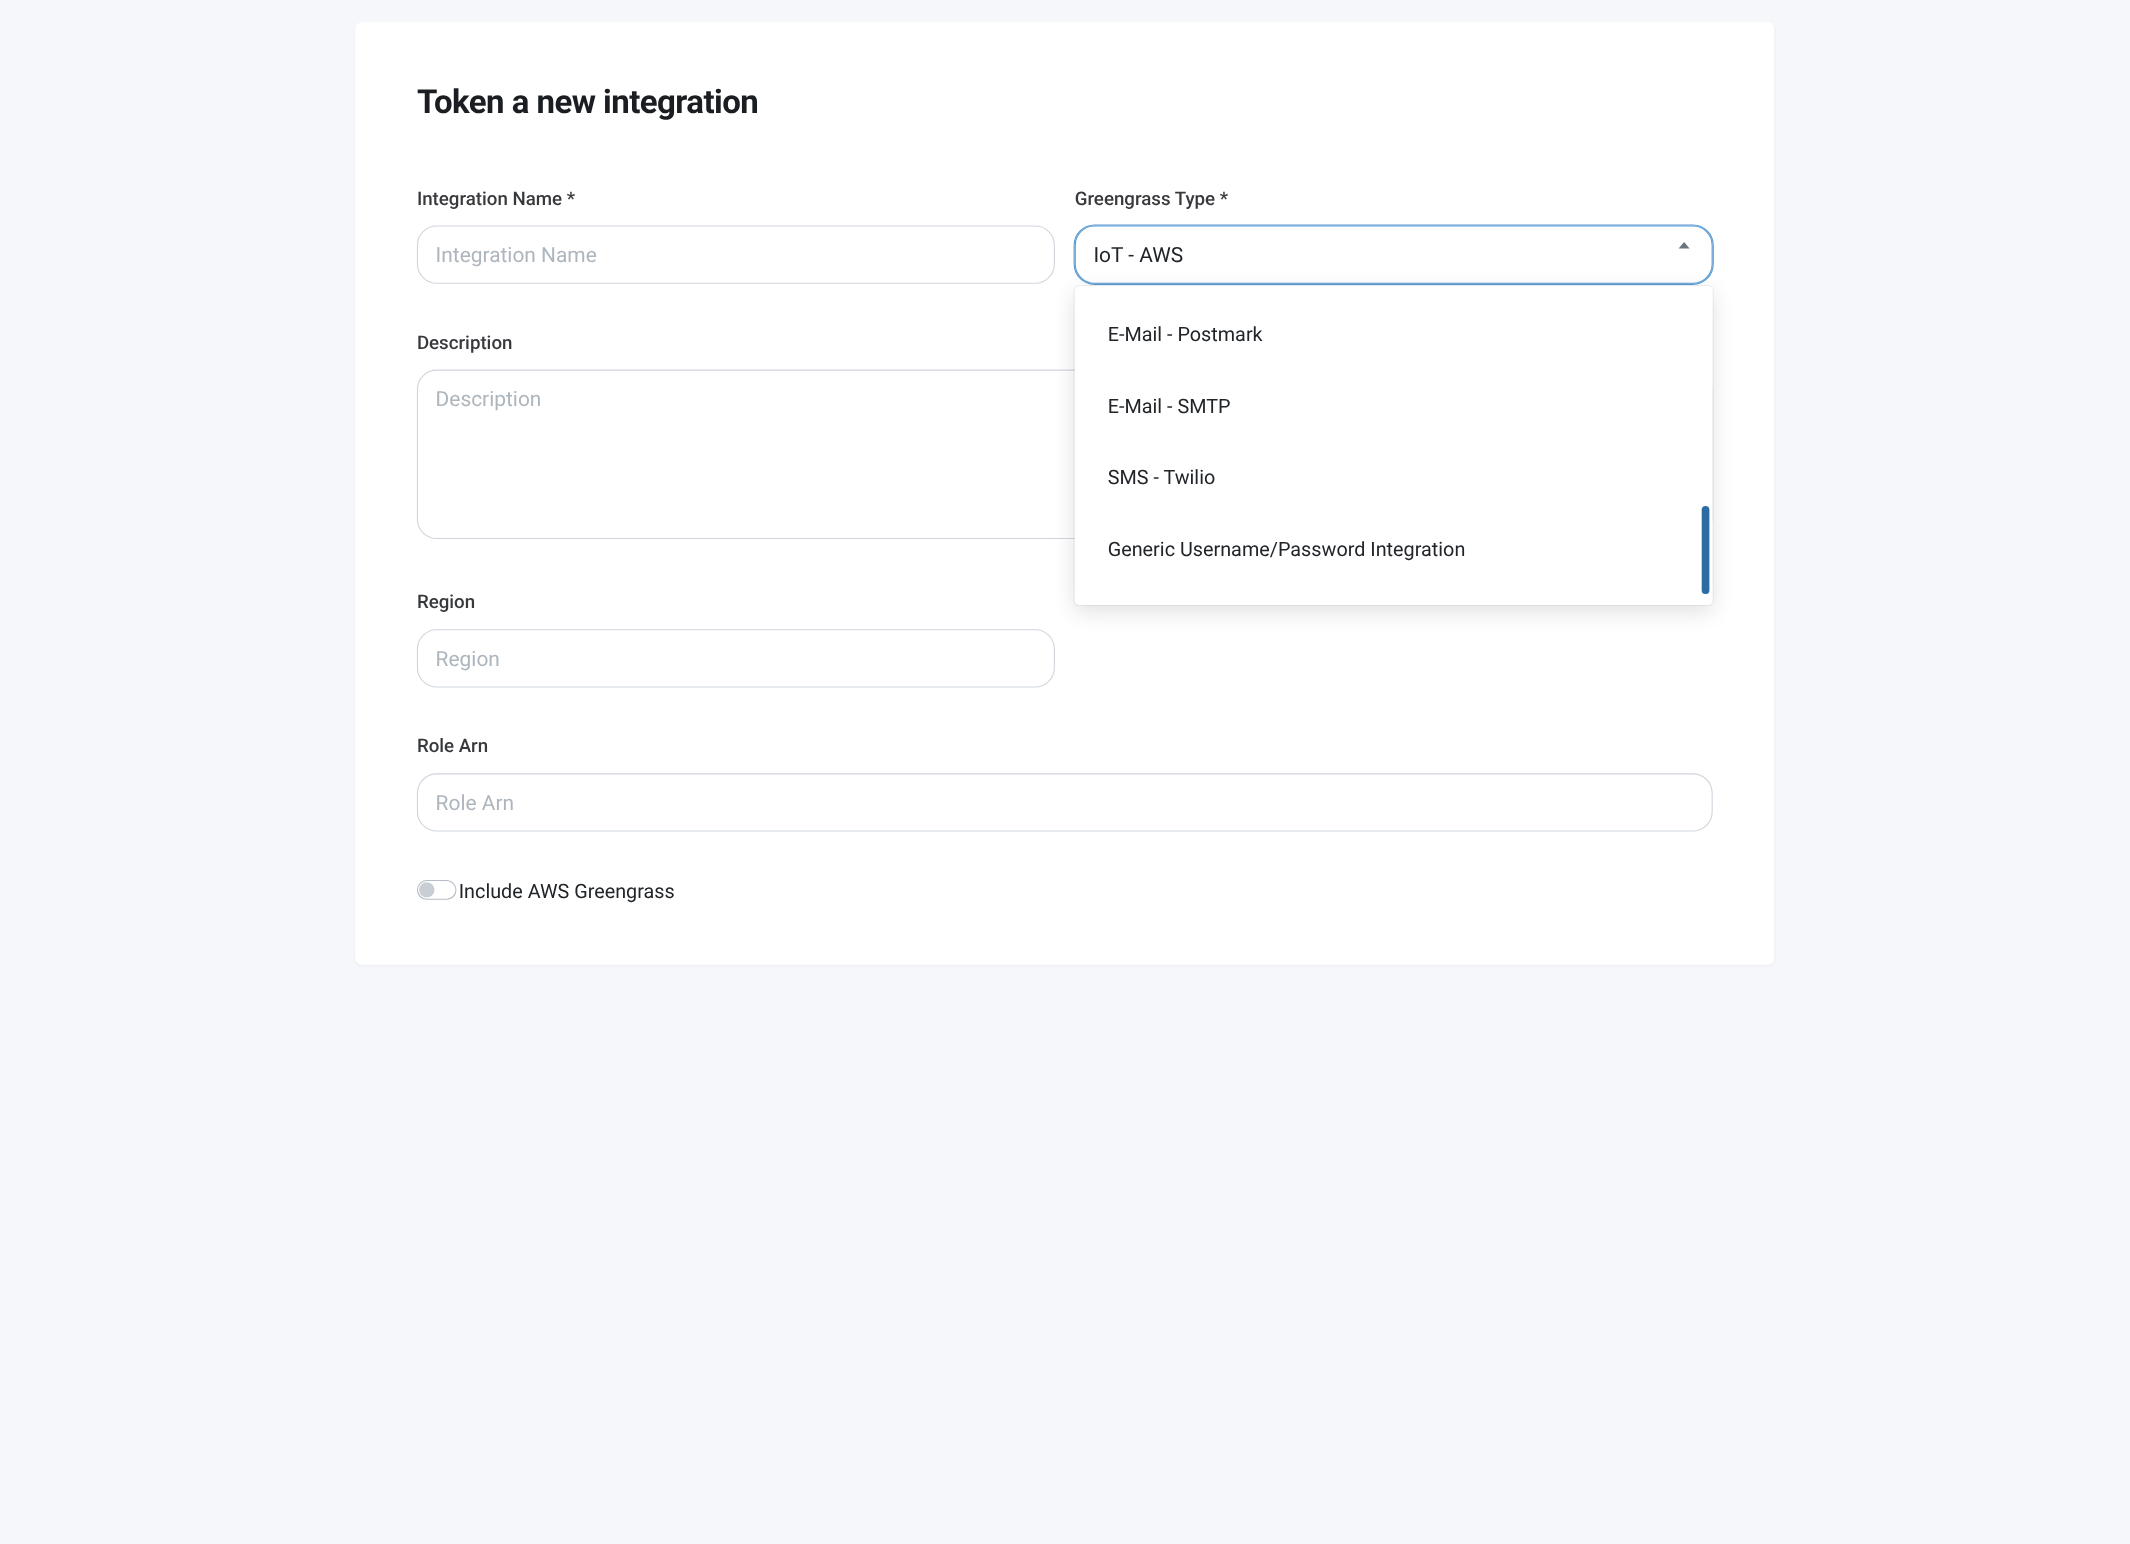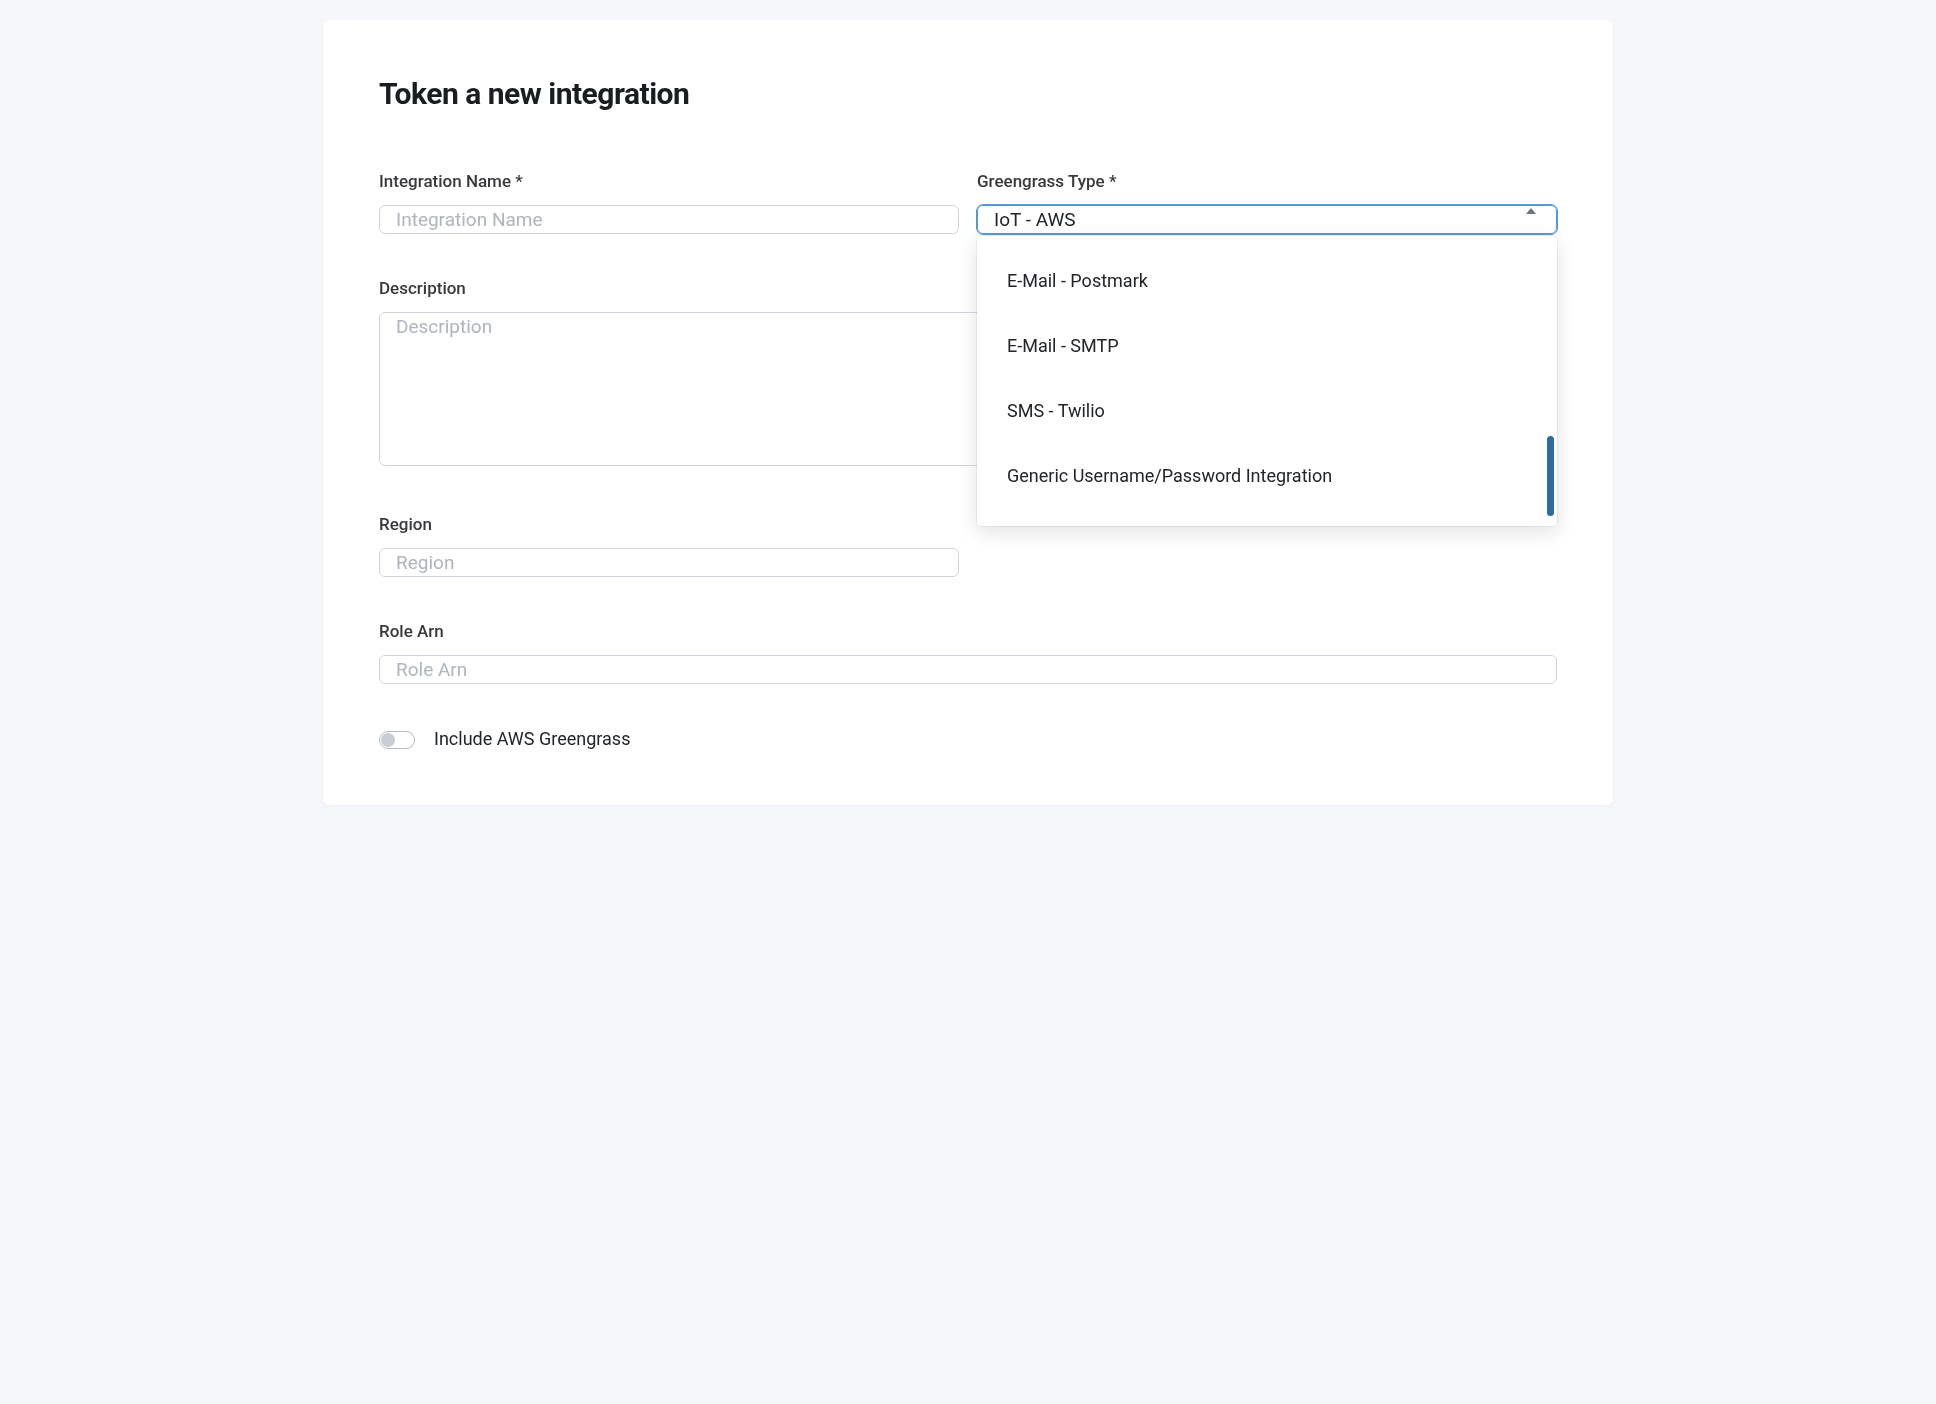--- a/index.html
+++ b/index.html
@@ -41,23 +41,23 @@
     .form-label {
       display: block;
       font-size: 17px;
       font-weight: 500;
       color: #37393c;
       margin-bottom: 14px;
     }
     .form-input, .form-textarea, .form-select {
       width: 100%;
       border: 1px solid #d0d5dd;
-      border-radius: 6px;
+      border-radius: 18px;
       font-size: 19px;
-      padding: 2px 16px;
+      padding: 14px 16px;
       color: #212529;
       font-family: inherit;
       background: #fff;
     }
     .form-input::placeholder, .form-textarea::placeholder {
       color: #adb5bd;
     }
     .form-textarea {
       resize: vertical;
       min-height: 154px;
@@ -116,22 +116,22 @@
       position: absolute;
       right: 3px;
       top: 200px;
       bottom: 10px;
       width: 7px;
       background: #2d6ba3;
       border-radius: 4px;
     }
     .toggle-row {
       display: flex;
-      align-items: flex-end;
-      gap: 19px;
+      align-items: flex-start;
+      gap: 2px;
       margin-top: 20px;
     }
     .toggle {
       width: 36px;
       height: 18px;
       border-radius: 12px;
       background: #fff;
       border: 1px solid #b5bcc4;
       position: relative;
       cursor: pointer;

